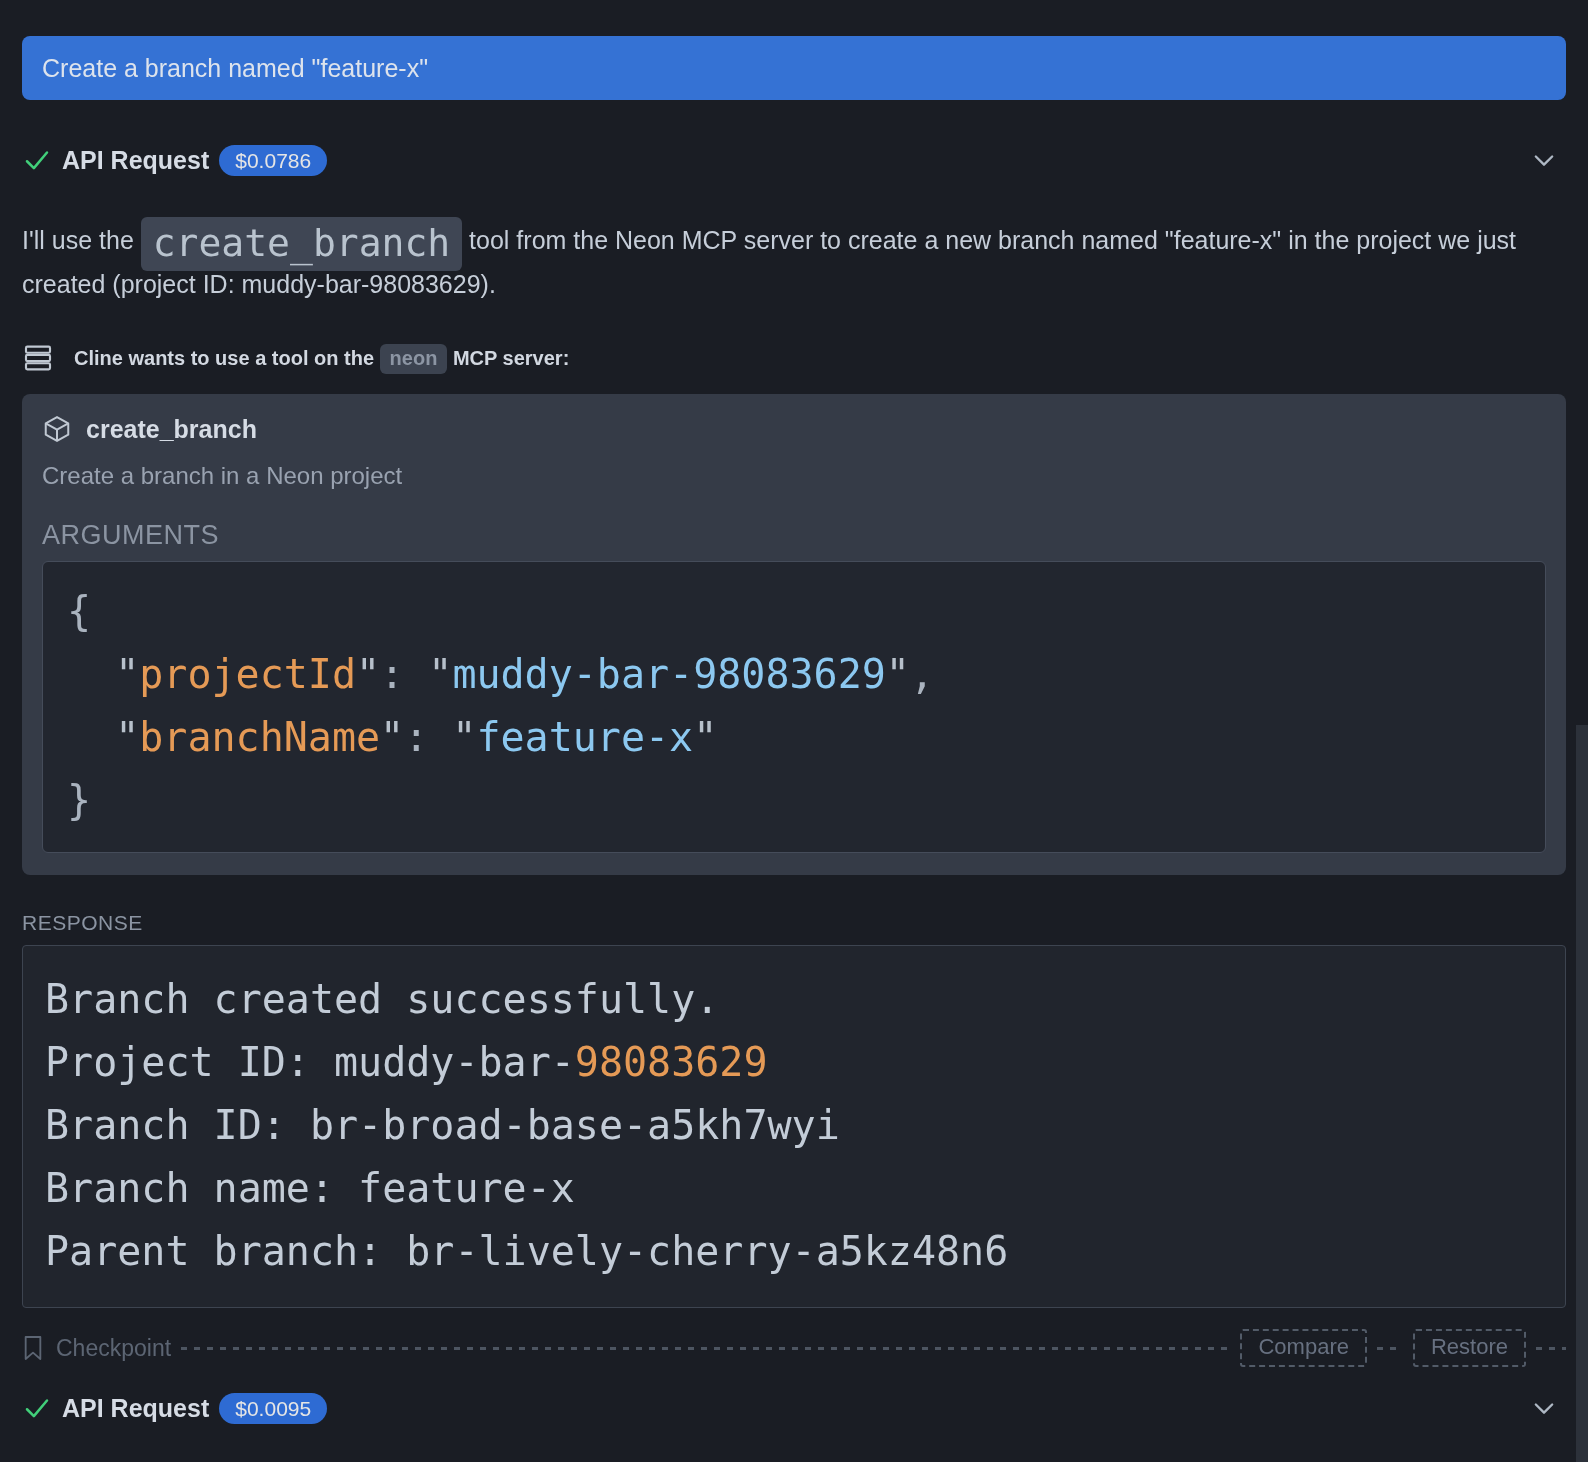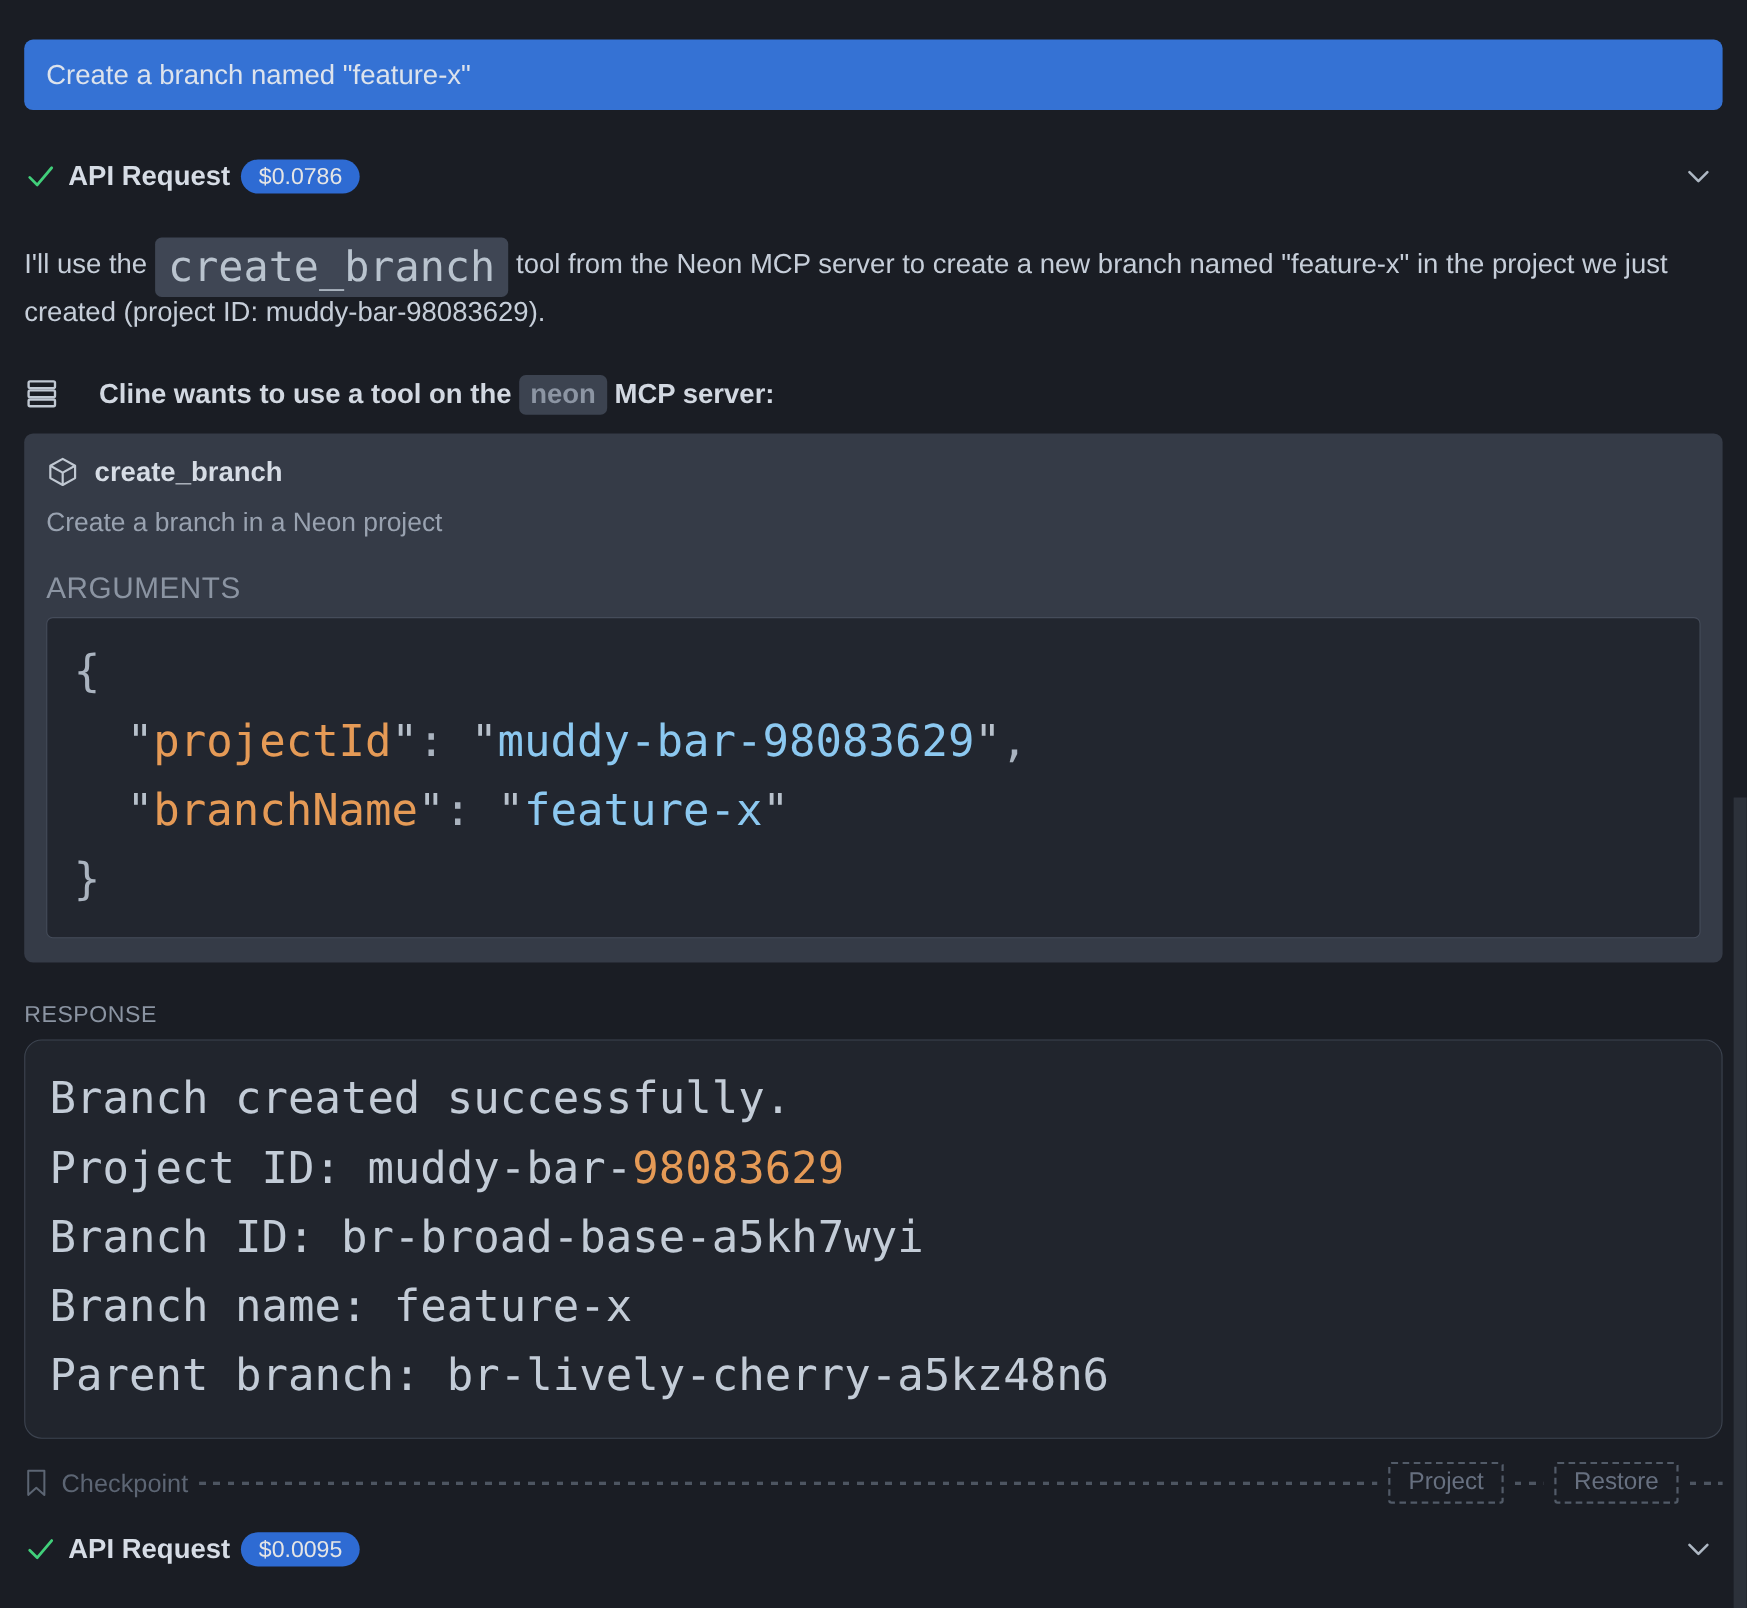--- a/index.html
+++ b/index.html
@@ -63,22 +63,22 @@
     color: #b9c3ce;
     border-radius: 6px;
     padding: 4px 12px 6px;
     vertical-align: -7px;
   }
 
   
   .tool-use-row {
     margin-top: 36px;
     display: flex; align-items: center;
-    gap: 36px;
-    font-size: 25px; font-weight: bold; color: #d2d8e1;
+    gap: 20px;
+    font-size: 20px; font-weight: bold; color: #d2d8e1;
   }
   .server-icon { width: 32px; height: 32px; flex: 0 0 auto; }
   .server-chip {
     background: #3c4350;
     color: #8c95a3;
     border-radius: 6px;
     padding: 3px 10px 5px;
     font-weight: bold;
   }
 
@@ -109,21 +109,21 @@
     white-space: pre;
     overflow: hidden;
   }
 
   
   .response-label { margin-top: 36px; font-size: 21px; color: #8b94a2; letter-spacing: 0.5px; }
   .response-block {
     margin-top: 10px;
     background: #21252d;
     border: 1px solid #3d4450;
-    border-radius: 16px;
+    border-radius: 4px;
     padding: 22px 22px 24px;
     font-family: "DejaVu Sans Mono", monospace;
     font-size: 40px;
     line-height: 63px;
     white-space: pre;
     overflow: hidden;
   }
 
   
   .tok-p { color: #aab3bf; }
@@ -229,21 +229,21 @@
 Branch ID: br-broad-base-a5kh7wyi
 Branch name: feature-x
 Parent branch: br-lively-cherry-a5kz48n6</span></div>
 
   <div class="checkpoint-row">
     <svg class="bookmark-icon" viewBox="0 0 24 28" fill="none" stroke="#5c6573" stroke-width="2" stroke-linejoin="round">
         <path d="M4 2 H20 V26 L12 19 L4 26 Z"></path>
       </svg>
     <span>Checkpoint</span>
     <span class="leader leader-main"></span>
-    <button class="chk-btn">Project</button>
+    <button class="chk-btn">Compare</button>
     <span class="leader leader-mid"></span>
     <button class="chk-btn">Restore</button>
     <span class="leader leader-end"></span>
   </div>
 
   <div class="api-row api-row-2">
     <svg class="check-icon" viewBox="0 0 24 24" fill="none" stroke="#41cf7a" stroke-width="2" stroke-linecap="round" stroke-linejoin="round">
         <polyline points="4,13 9.5,18.5 20,6"></polyline>
       </svg>
     <span class="api-label">API Request</span>

